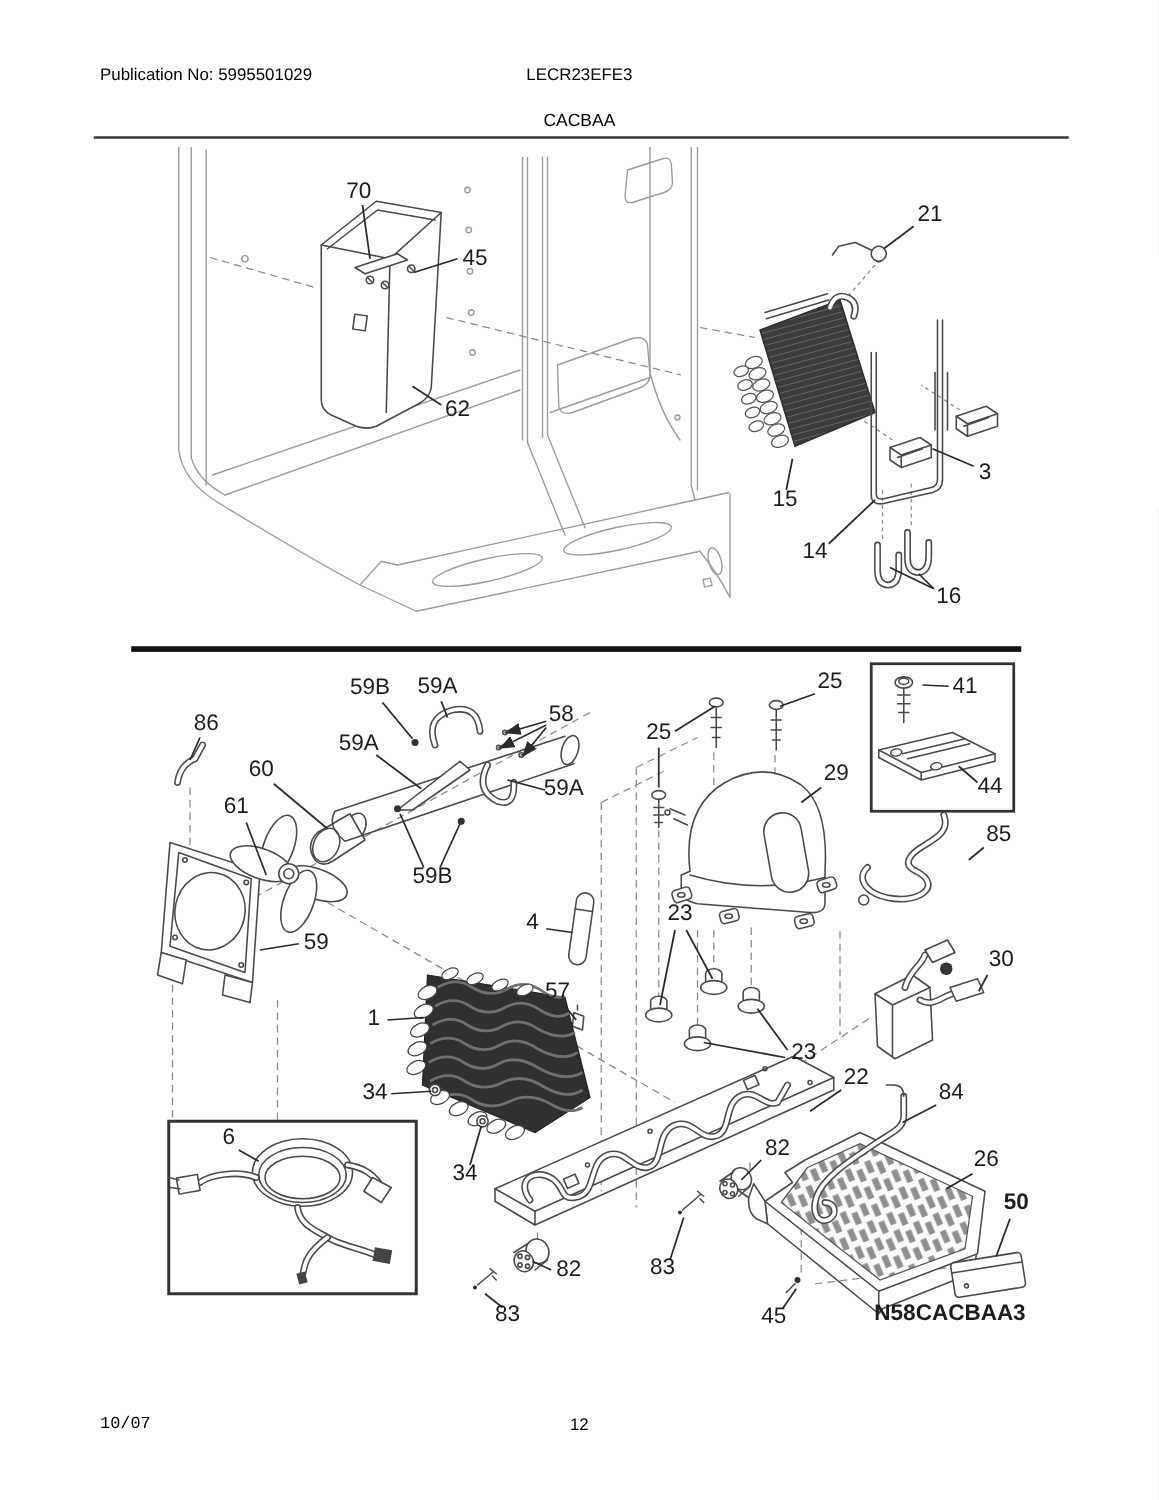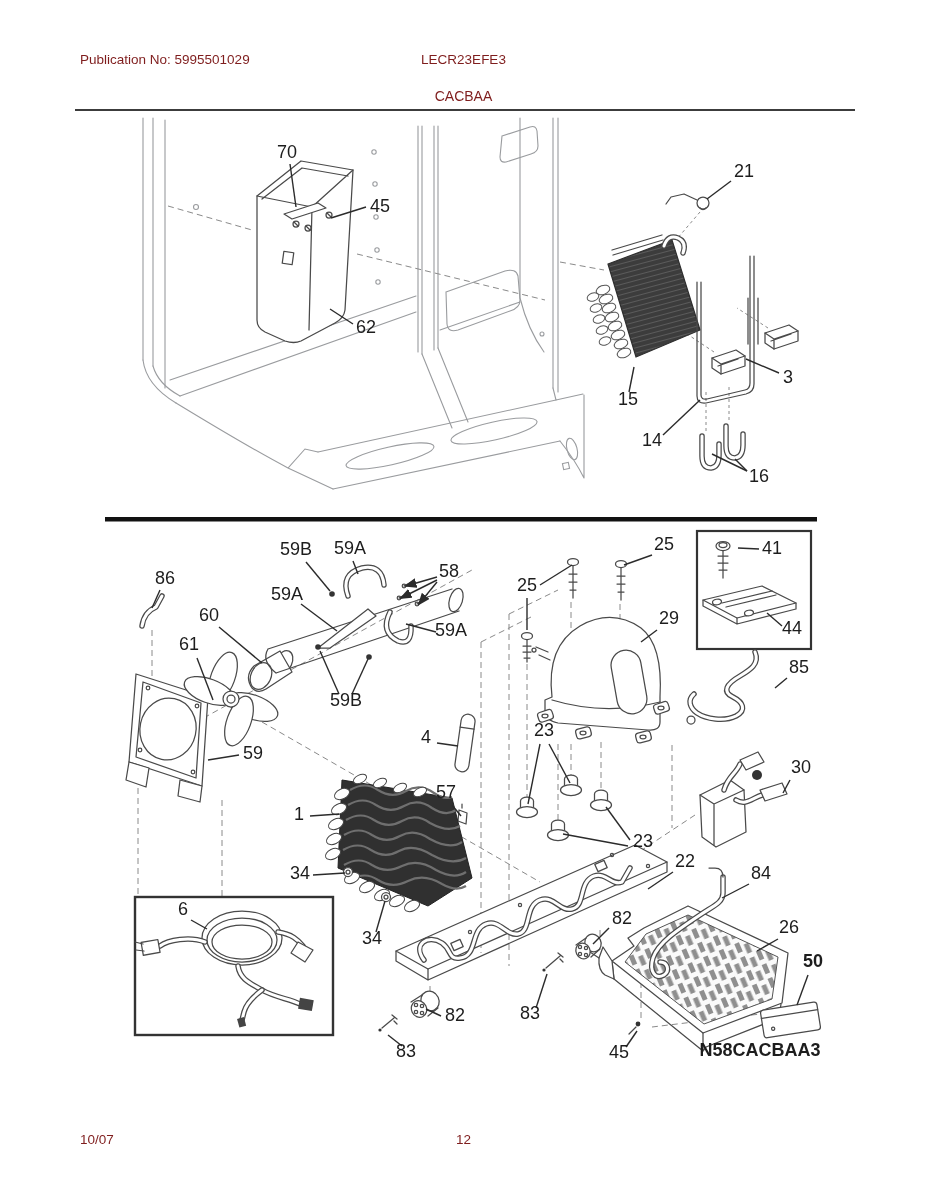--- a/index.html
+++ b/index.html
@@ -1,22 +1,22 @@
 <!DOCTYPE html>
 <html><head>
 <meta charset="utf-8">
 <style>
   html,body{margin:0;padding:0;background:#e8e8e8;}
   .page{position:relative;width:927px;height:1200px;background:#ffffff;
-        font-family:"Liberation Sans",sans-serif;color:#7f1d1d;overflow:hidden;margin:0 auto;}
+        font-family:"Liberation Sans",sans-serif;color:#000000;overflow:hidden;margin:0 auto;}
   .hdr-pub{position:absolute;left:80px;top:52px;font-size:13.5px;}
   .hdr-model{position:absolute;left:0;right:0;top:52px;text-align:center;font-size:13.5px;}
   .hdr-title{position:absolute;left:0;right:0;top:88px;text-align:center;font-size:14px;}
   .hdr-rule{position:absolute;left:75px;top:109px;width:780px;height:1.5px;background:#3c3c3c;}
-  .ftr-date{position:absolute;left:80px;top:1132px;font-size:13.5px;}
+  .ftr-date{position:absolute;left:80px;top:1132px;font-size:13.5px;font-family:Liberation Mono, monospace;}
   .ftr-page{position:absolute;left:0;right:0;top:1132px;text-align:center;font-size:13.5px;}
   svg{position:absolute;left:0;top:0;}
   .part{stroke:#4a4a4a;stroke-width:1.25;fill:none;stroke-linecap:round;stroke-linejoin:round;}
   .partf{stroke:#4a4a4a;stroke-width:1.25;fill:#ffffff;stroke-linejoin:round;}
   .cab{stroke:#9a9c9f;stroke-width:1.1;fill:none;stroke-linecap:round;}
   .dash{stroke:#8a8a8a;stroke-width:1;fill:none;stroke-dasharray:6 4;}
   .dash2{stroke:#8a8a8a;stroke-width:1;fill:none;stroke-dasharray:3 3;}
   .tube-o{stroke:#4a4a4a;stroke-width:5.5;fill:none;stroke-linecap:round;stroke-linejoin:round;}
   .tube-i{stroke:#ffffff;stroke-width:3;fill:none;stroke-linecap:round;stroke-linejoin:round;}
   .lead{stroke:#2b2b2b;stroke-width:1.4;}

